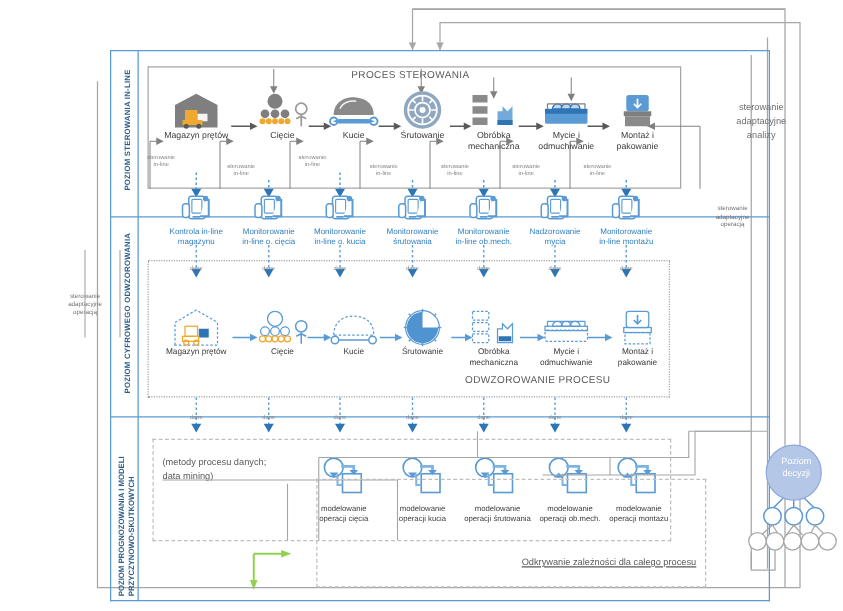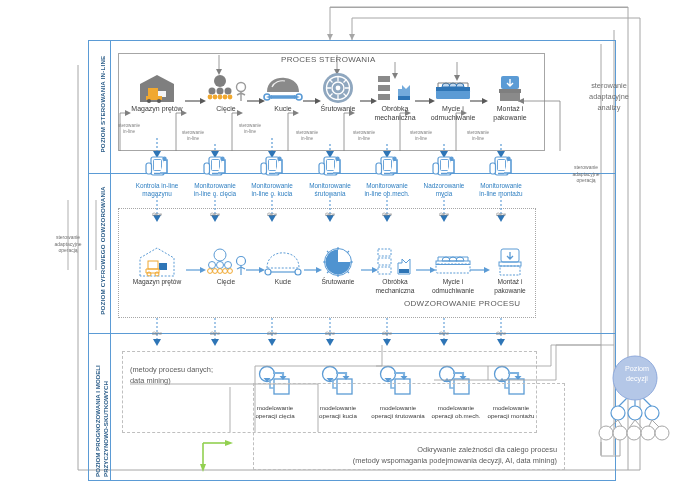--- a/index.html
+++ b/index.html
@@ -366,21 +366,21 @@
         <rect x="7.5" y="2.5" width="8" height="11" rx="1" stroke-width=".9"></rect>
       <rect x="0" y="6" width="5.5" height="11" rx="2.2"></rect>
         <path d="M 18 3 L 21 3 L 21 16 L 14 16" stroke-width="1.6"></path>
       <circle cx="18.5" cy="1.8" r="1.6" fill="#5b9bd5"></circle>
         <path d="M 8 16.5 h 6" stroke-width="1.4"></path>
       </g>
   </g>
 </svg>
 
 <div class="dot-frame" style="left:118px;top:208px;width:418px;height:110px;"></div>
-<div class="sec-title" style="left:404px;top:299px;">ODWZOROWANIE PROCESU</div>
+<div class="sec-title" style="left:372px;top:299px;">ODWZOROWANIE PROCESU</div>
 
 <svg class="abs" style="left:0;top:196px;width:674px;height:30px;">
   <g stroke="#5b9bd5" stroke-width="1.1" stroke-dasharray="2,2" fill="none">
     <path d="M 157 0 L 157 20"></path>
       <path d="M 215 0 L 215 20"></path>
       <path d="M 272 0 L 272 20"></path>
     <path d="M 330 0 L 330 20"></path>
       <path d="M 387 0 L 387 20"></path>
       <path d="M 444 0 L 444 20"></path>
     <path d="M 501 0 L 501 20"></path>
@@ -625,23 +625,22 @@
     <path d="M 376 366 L 551 366 L 551 345"></path>
     <path d="M 434 380 L 556 380 L 556 345"></path>
     <path d="M 230 387 L 230 432"></path>
     <path d="M 488 380 L 488 366"></path>
     <path d="M 551 345 L 614 345"></path>
     <path d="M 556 345 L 601 345"></path>
   </g>
 </svg>
 
 <div class="dot-frame-gray" style="left:253px;top:383px;width:312px;height:87px;"></div>
-<div class="blk-r" style="left:265px;top:444px;width:292px;">
+<div class="blk-r" style="left:265px;top:444px;width:292px;text-decoration:underline;">
   <span>Odkrywanie zależności dla całego procesu</span><br>
-  <span>(metody wspomagania podejmowania decyzji, AI, data mining)</span>
 </div>
 
 <svg class="abs" style="left:198px;top:440px;width:40px;height:35px;">
   <g stroke="#92d050" stroke-width="1.6" fill="none">
     <path d="M 5 3 L 5 25"></path>
       <path d="M 5 3 L 30 3"></path>
   </g>
   <polygon points="35,3 27,0 27,6" fill="#92d050"></polygon>
   <polygon points="5,32 2,24 8,24" fill="#92d050"></polygon>
 </svg>

